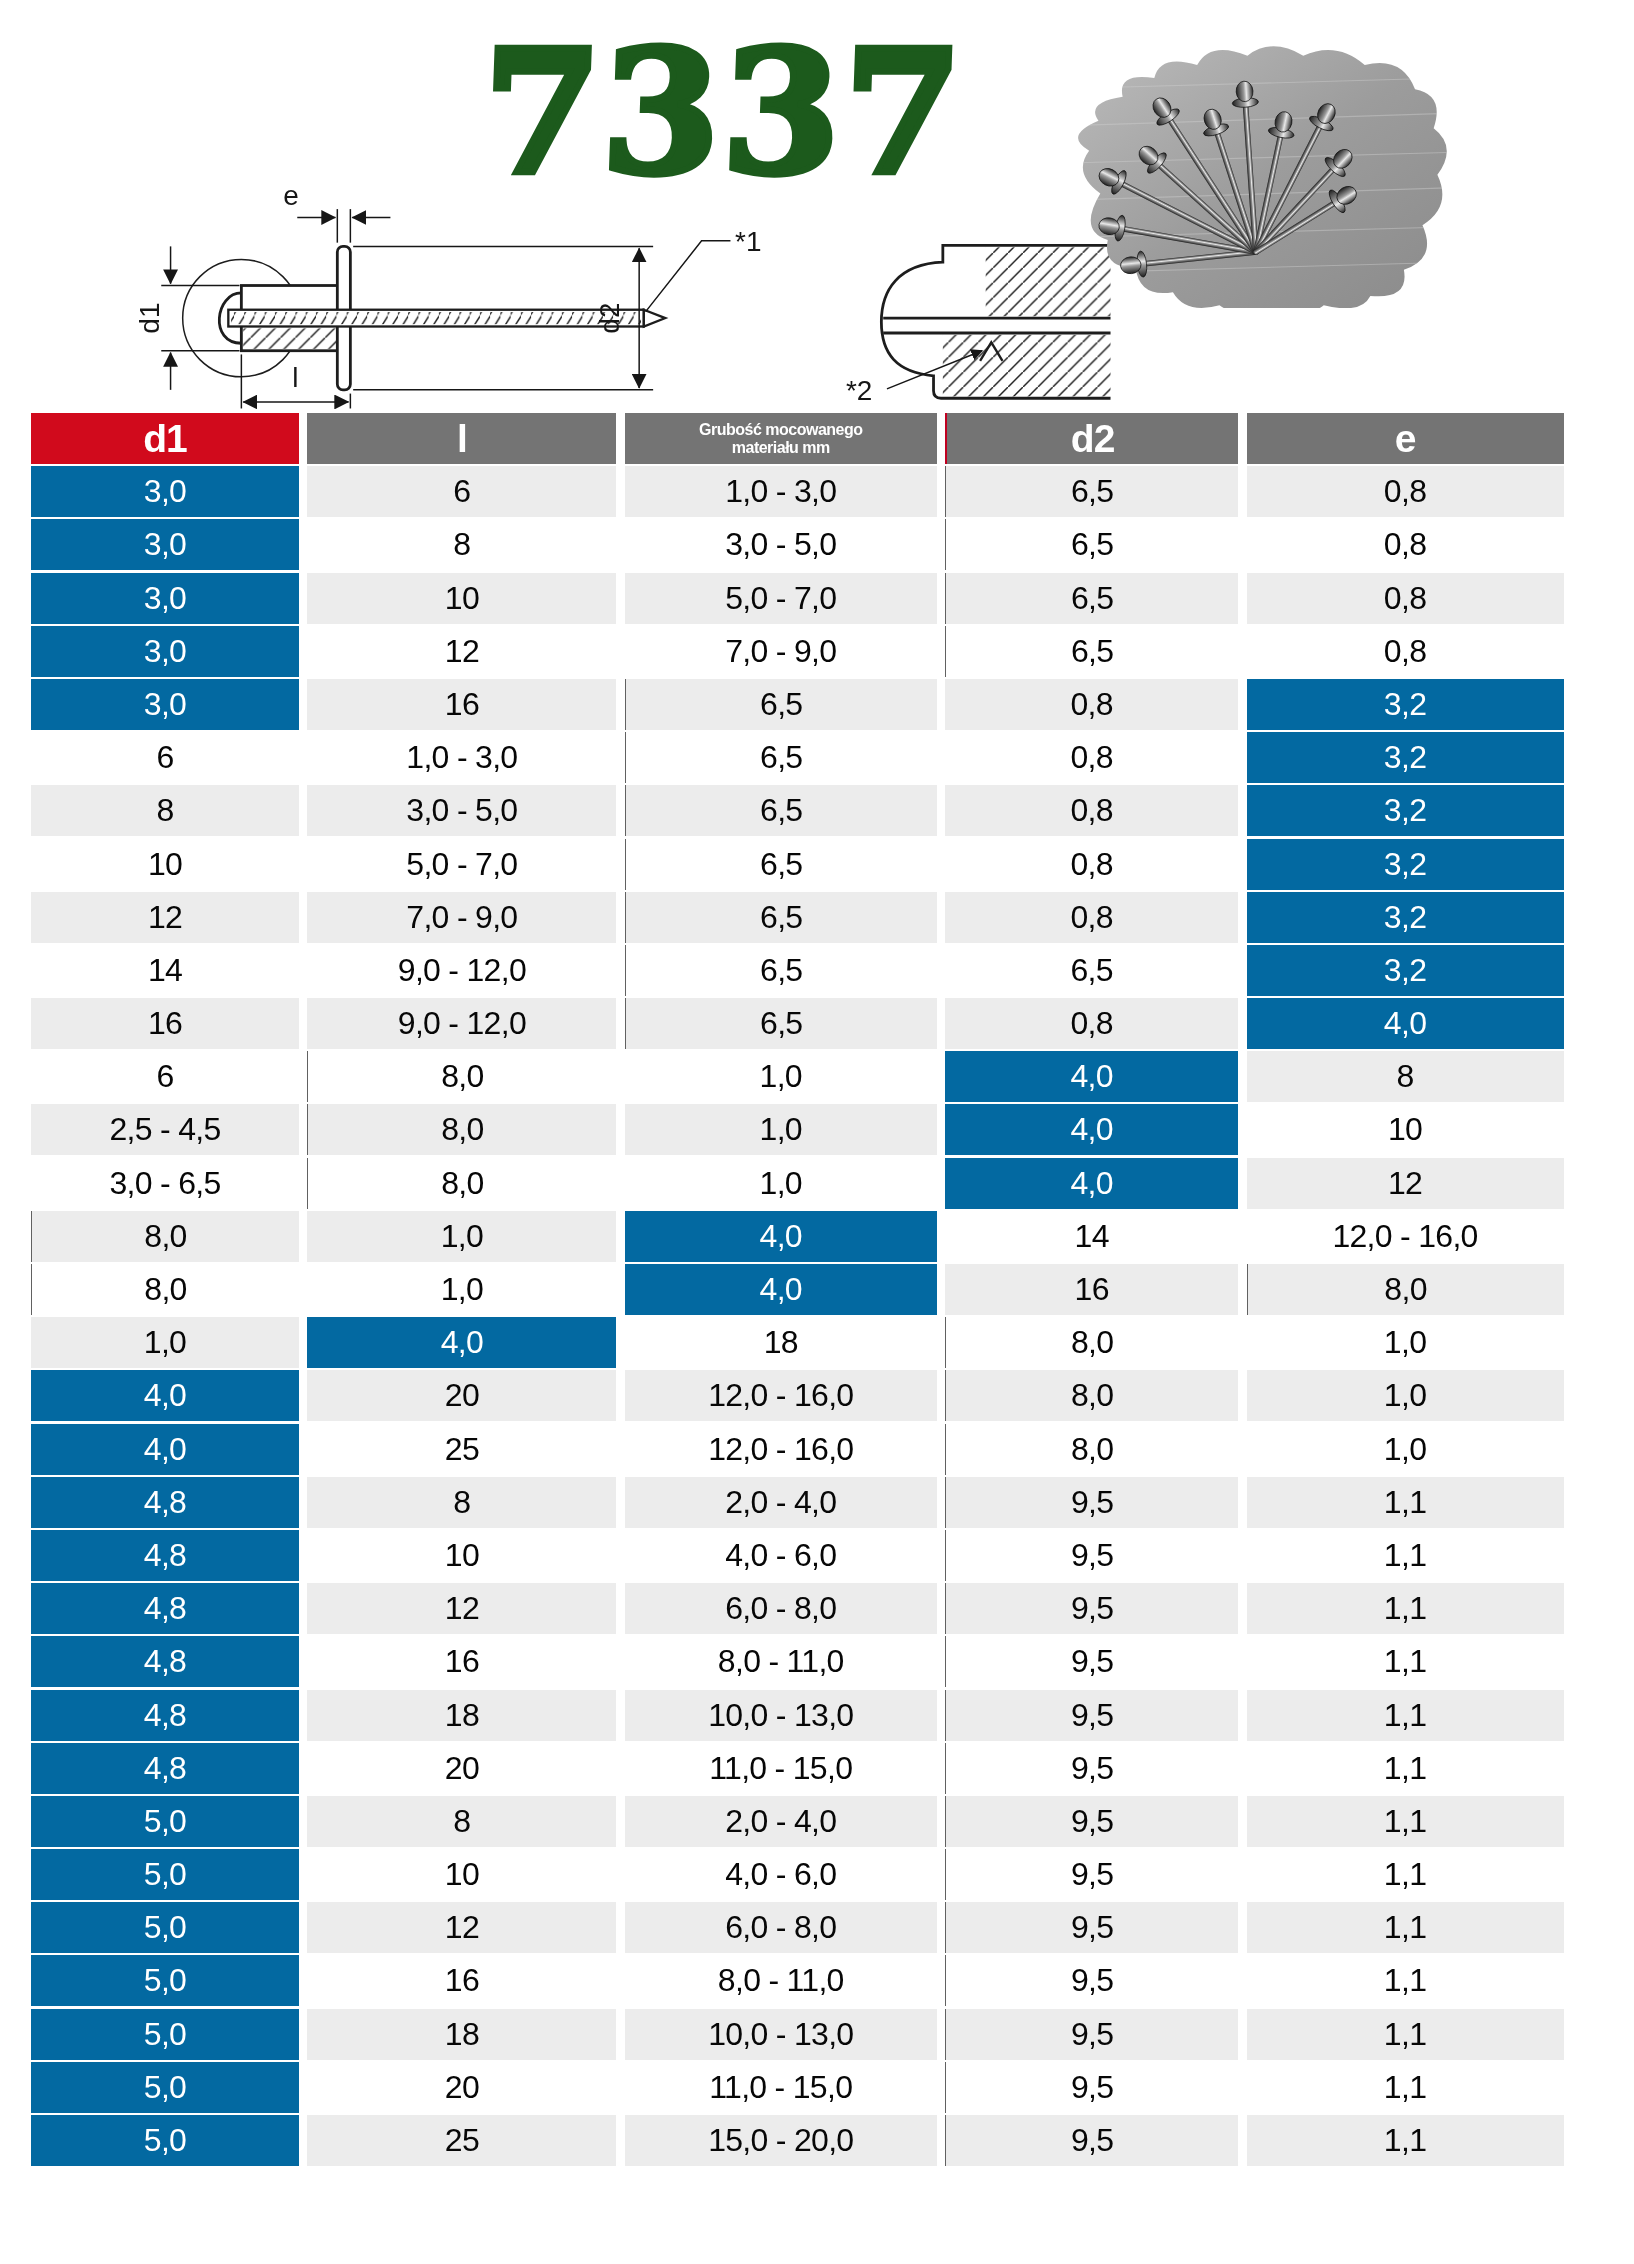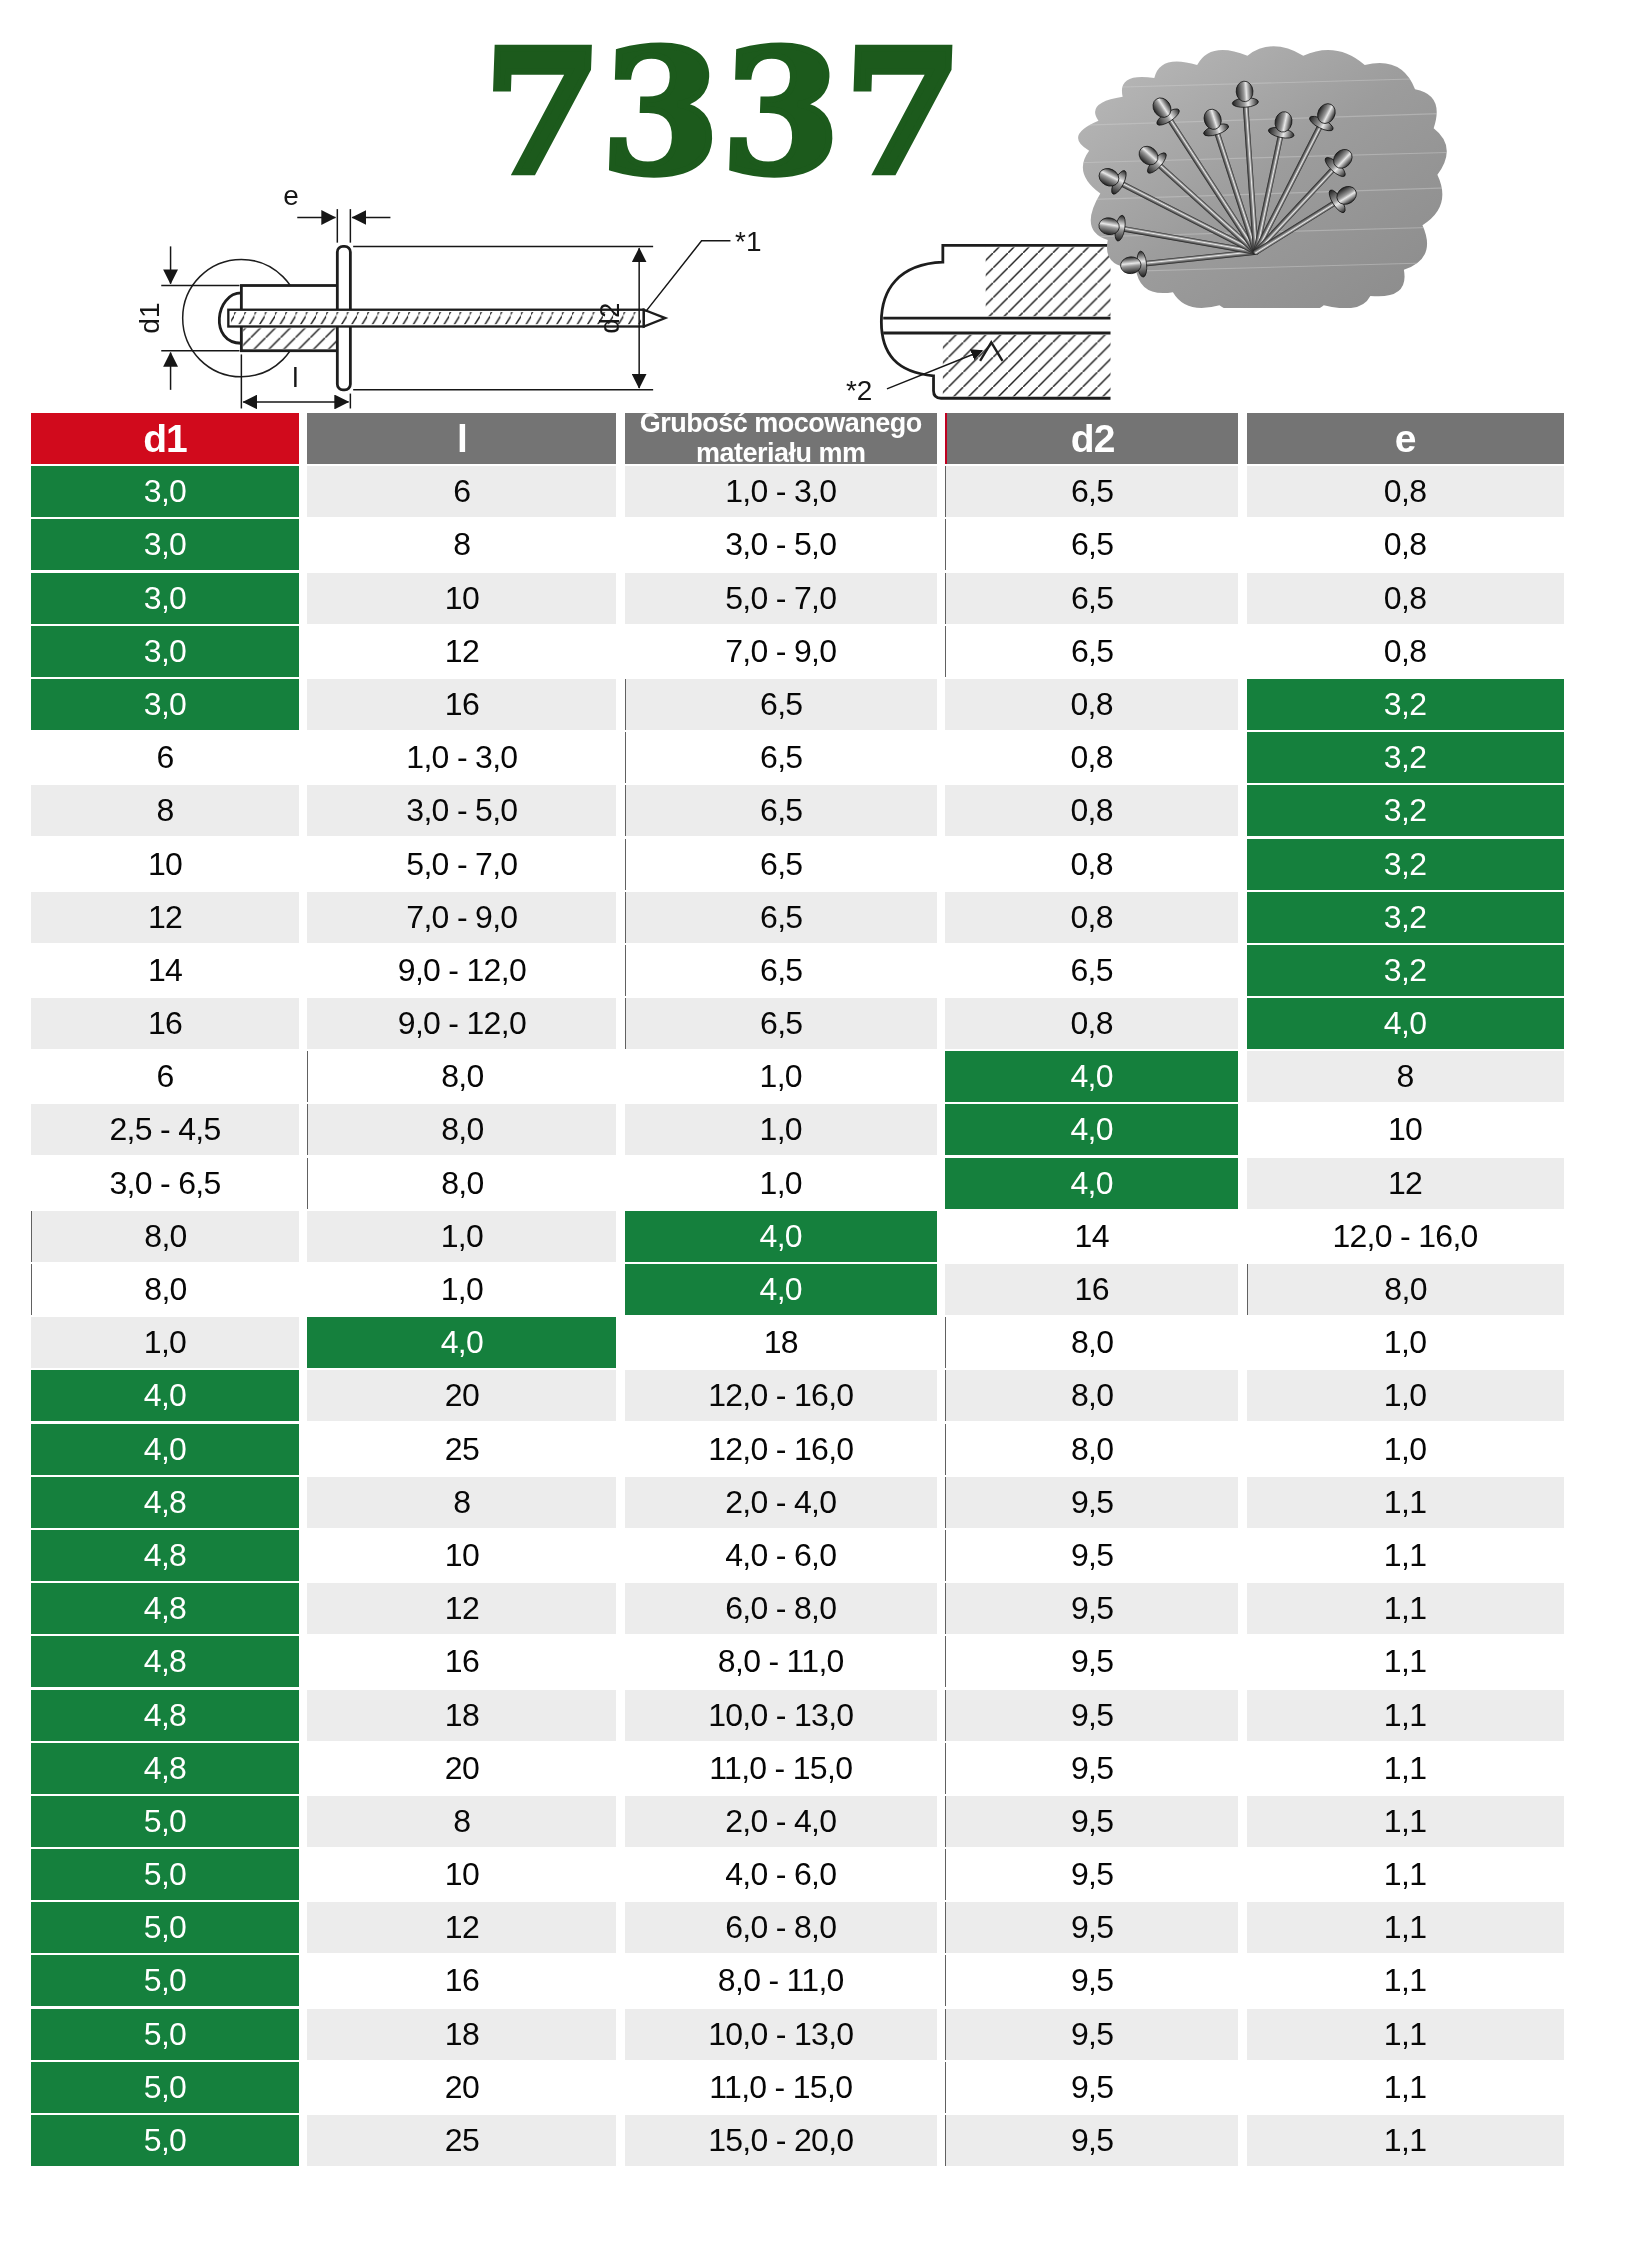--- a/index.html
+++ b/index.html
@@ -27,28 +27,28 @@
     column-gap:8.4px;row-gap:2.2px;
     grid-auto-rows:51px;
     background:transparent;
   }
   .hcell{
     display:flex;align-items:center;justify-content:center;flex-direction:column;
     background:#747474;color:#ffffff;font-weight:bold;font-size:39px;
     letter-spacing:-0.9px;box-sizing:border-box;line-height:1;
   }
   .hcell.red{background:#d10a1c;}
-  .hcell.small{font-size:27px;line-height:1.08;letter-spacing:-0.5px;}
+  .hcell.small{font-size:16px;line-height:1.08;letter-spacing:-0.5px;}
   .hcell.bl{border-left:2.8px solid #c10020;}
   .cell{
     display:flex;align-items:center;justify-content:center;
     font-size:32px;color:#070707;letter-spacing:-0.7px;
     box-sizing:border-box;white-space:nowrap;
   }
-  .cell.d1c{background:#15803d;color:#ffffff;}
+  .cell.d1c{background:#0369a1;color:#ffffff;}
   .cell.shade{background:#ececec;}
   .cell.plain{background:#ffffff;}
   .cell.bl{border-left:1.9px solid #616161;}
 </style>
 </head>
 <body>
 
 <div class="din-title">7337</div>
 
 <svg class="drawing" style="left:131px;top:129px;" width="653" height="286" viewBox="0 0 700 307">

